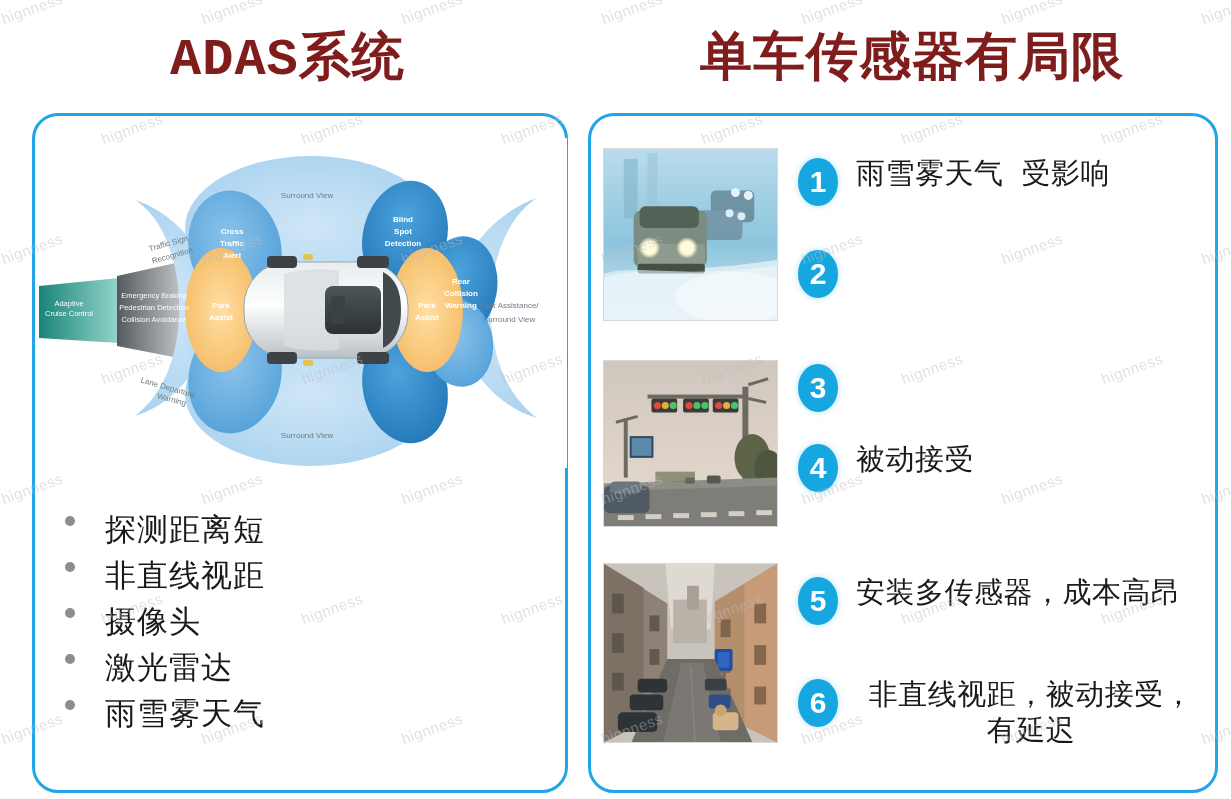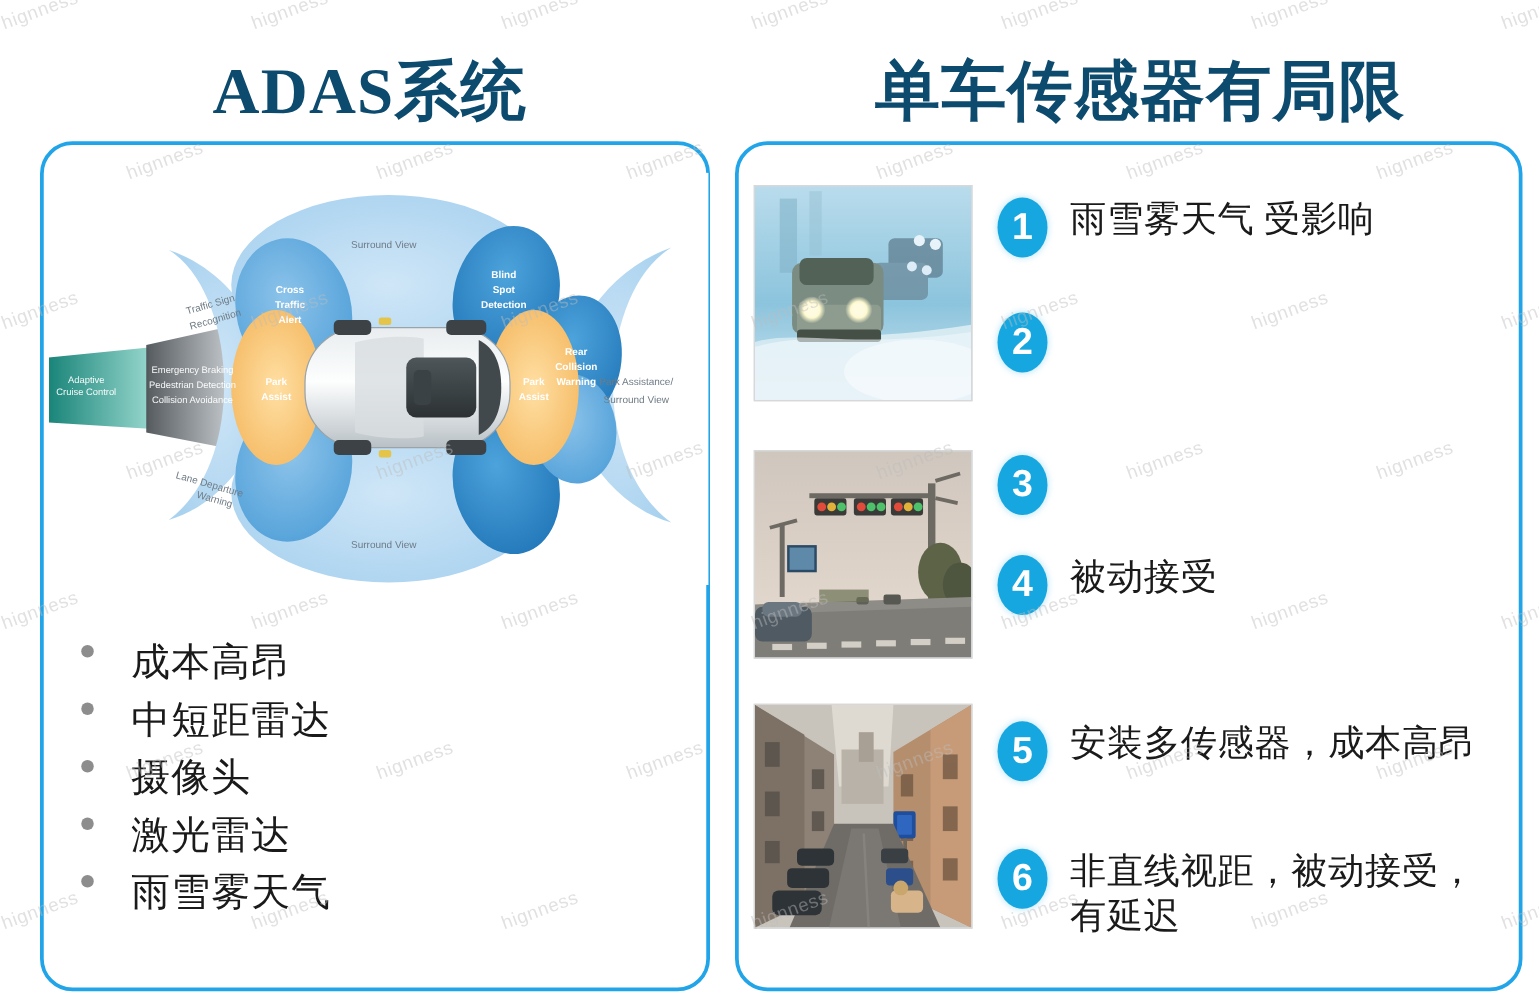--- a/index.html
+++ b/index.html
@@ -12,23 +12,22 @@
   #watermark{
     position:absolute;inset:0;pointer-events:none;z-index:60;
   }
   .wm{
     position:absolute;color:#bdbdbd;opacity:.45;font-size:15px;
     font-family:"Liberation Sans",sans-serif;
     transform:rotate(-20deg);white-space:nowrap;letter-spacing:.5px;
   }
   
   .title{
-    position:absolute;font-weight:700;color:#0c4a6e;white-space:nowrap;
-    font-family:Liberation Serif, serif;
-    margin-top:16px;
+    position:absolute;font-weight:700;color:#7f1d1d;white-space:nowrap;
+    font-family:Liberation Mono, monospace;
   }
   #title-left{left:170px;top:22px;font-size:52px;letter-spacing:1px;}
   #title-right{left:700px;top:22px;font-size:52px;letter-spacing:1px;}
 
   
   .panel{
     position:absolute;border:3px solid #21A5E8;border-radius:26px;
     background:#ffffff;box-sizing:border-box;
   }
   #panel-left{left:32px;top:113px;width:536px;height:680px;}
@@ -77,22 +76,22 @@
   .badge{
     flex:0 0 auto;width:40px;height:48px;border-radius:50%;
     background:#17A7E0;color:#ffffff;
     display:flex;align-items:center;justify-content:center;
     font-size:30px;font-weight:700;line-height:1;
     font-family:"Liberation Sans","DejaVu Sans",sans-serif;
     box-shadow:0 0 6px rgba(23,167,224,.35);
   }
   .limit-text{
     margin-left:18px;font-size:29px;color:#1a1a1a;line-height:1.25;
-    font-family:Liberation Serif, serif;
-    letter-spacing:.5px;max-width:350px;
+    font-family:Liberation Mono, monospace;
+    letter-spacing:.5px;max-width:350px;text-align:center;
   }
 
   
   #group-1 .items-col{padding-top:10px;}
   #group-1 .limit-item + .limit-item{margin-top:44px;}
   #group-2 .items-col{padding-top:4px;}
   #group-2 .limit-item + .limit-item{margin-top:32px;}
   #group-3 .items-col{padding-top:14px;}
   #group-3 .limit-item + .limit-item{margin-top:54px;}
 </style>
@@ -223,25 +222,25 @@
         <text x="182" y="182">Assist</text>
         <text x="388" y="170">Park</text>
         <text x="388" y="182">Assist</text>
       </g>
     </svg>
   </div>
 
   <div id="sensor-list">
     <div class="bullet-row">
       <span class="bullet-dot"></span>
-      <span class="bullet-label">成本高昂</span>
+      <span class="bullet-label">探测距离短</span>
     </div>
     <div class="bullet-row">
       <span class="bullet-dot"></span>
-      <span class="bullet-label">中短距雷达</span>
+      <span class="bullet-label">非直线视距</span>
     </div>
     <div class="bullet-row">
       <span class="bullet-dot"></span>
       <span class="bullet-label">摄像头</span>
     </div>
     <div class="bullet-row">
       <span class="bullet-dot"></span>
       <span class="bullet-label">激光雷达</span>
     </div>
     <div class="bullet-row">

